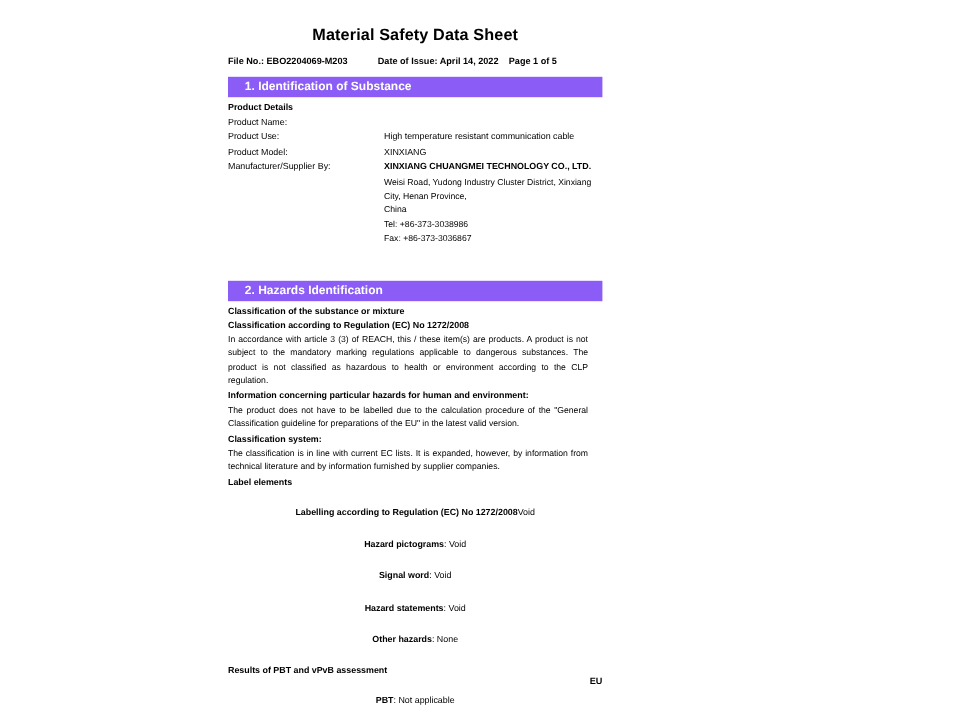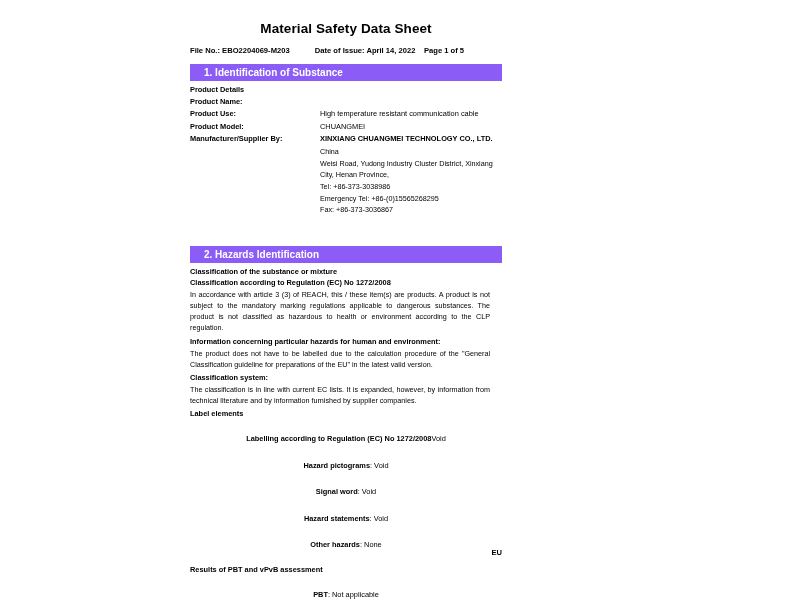--- a/index.html
+++ b/index.html
@@ -62,21 +62,21 @@
     margin: 2px 12px 3px 0;
   }
   .kv {
     display: flex;
     font-size: 7.4px;
     margin: 1.5px 0;
     line-height: 1.5;
   }
   .kv .k {
     width: 130px;
-    font-weight: bold;
+    font-weight: normal;
     flex: 0 0 130px;
   }
   .kv .v {
     flex: 1;
   }
   .kv .v.bold { font-weight: bold; }
   .kv .v.normal { font-weight: normal; }
 
   .addr-line {
     font-size: 7.2px;
@@ -87,21 +87,21 @@
     font-size: 7.4px;
     margin: 15px 0;
     line-height: 1.55;
     text-align: center;
   }
   .inline-item b { font-weight: bold; }
 
   .footer {
     position: absolute;
     right: 190px;
-    bottom: 43px;
+    bottom: 28px;
     font-size: 7.6px;
     font-weight: bold;
     margin-top: 32px;
   }
 </style>
 </head>
 <body>
 
 <div class="page">
 
@@ -125,31 +125,30 @@
 
   <div class="kv">
     <div class="k">Product Name:</div>
   </div>
   <div class="kv">
     <div class="k">Product Use:</div>
     <div class="v normal">High temperature resistant communication cable</div>
   </div>
   <div class="kv">
     <div class="k">Product Model:</div>
-    <div class="v normal">CHUANGMEI</div>
+    <div class="v normal">XINXIANG</div>
   </div>
   <div class="kv">
     <div class="k">Manufacturer/Supplier By:</div>
     <div class="v bold">XINXIANG CHUANGMEI TECHNOLOGY CO., LTD.</div>
   </div>
 
+  <div class="addr-line">Weisi Road, Yudong Industry Cluster District, Xinxiang City, Henan Province,</div>
   <div class="addr-line">China</div>
-  <div class="addr-line">Weisi Road, Yudong Industry Cluster District, Xinxiang City, Henan Province,</div>
   <div class="addr-line">Tel: +86-373-3038986</div>
-  <div class="addr-line">Emergency Tel: +86-(0)15565268295</div>
   <div class="addr-line">Fax: +86-373-3036867</div>
 
   <div class="section-bar section-bar-2">2. Hazards Identification</div>
 
   <div class="sub-head">Classification of the substance or mixture</div>
   <div class="sub-head">Classification according to Regulation (EC) No 1272/2008</div>
   <div class="para">In accordance with article 3 (3) of REACH, this / these item(s) are products. A product is not subject to the mandatory marking regulations applicable to dangerous substances. The product is not classified as hazardous to health or environment according to the CLP regulation.</div>
 
   <div class="sub-head">Information concerning particular hazards for human and environment:</div>
   <div class="para">The product does not have to be labelled due to the calculation procedure of the "General Classification guideline for preparations of the EU" in the latest valid version.</div>

